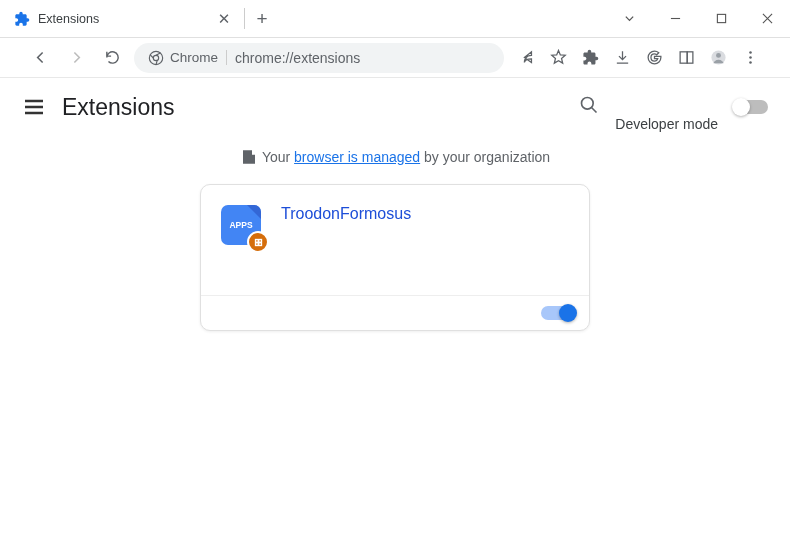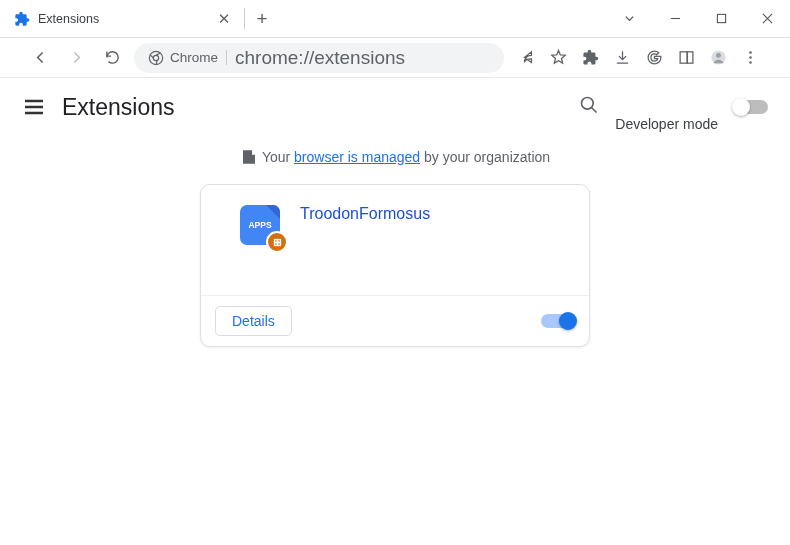--- a/index.html
+++ b/index.html
@@ -17,21 +17,21 @@
 .win-btn { width:46px; display:flex; align-items:center; justify-content:center; color:#555; font-size:13px; cursor:pointer; }
 .win-btn svg { width:11px; height:11px; }
 
 
 .toolbar { height:40px; display:flex; align-items:center; gap:8px; padding:0 26px; border-bottom:1px solid #e8e8e8; }
 .tb-icon { width:28px; height:28px; display:flex; align-items:center; justify-content:center; color:#5f6368; border-radius:50%; cursor:pointer; }
 .tb-icon.disabled { color:#bcbcbc; cursor:default; }
 .omnibox { flex:1; height:30px; background:#f1f3f4; border-radius:15px; display:flex; align-items:center; padding:0 14px; gap:8px; }
 .ob-prefix { font-size:13.5px; color:#5f6368; display:flex; align-items:center; gap:6px; }
 .ob-sep { width:1px; height:15px; background:#ccc; }
-.ob-url { font-size:19px; color:#5f6368; }
+.ob-url { font-size:14px; color:#5f6368; }
 .tb-right { display:flex; align-items:center; gap:4px; }
 
 
 .page-header { height:58px; display:flex; align-items:center; padding:0 22px; }
 .menu-icon { width:24px; height:24px; color:#333; cursor:pointer; }
 .page-title { font-size:23px; color:#202124; margin-left:16px; font-weight:400; }
 .header-right { margin-left:auto; display:flex; align-items:center; gap:16px; }
 .dev-mode-label { font-size:14px; color:#3c4043;margin-top:34px; }
 .toggle { width:34px; height:14px; border-radius:7px; background:#bdbdbd; position:relative; cursor:pointer; }
 .toggle::after { content:""; position:absolute; width:18px; height:18px; border-radius:50%; background:#fff; top:-2px; left:-2px; box-shadow:0 1px 3px rgba(0,0,0,0.3); }
@@ -40,21 +40,21 @@
 
 
 .banner { display:flex; align-items:center; justify-content:center; gap:4px; padding:12px 0 18px; font-size:14px; color:#5f6368; }
 .banner-icon { width:18px; height:18px; color:#5f6368; }
 .banner a { color:#1a73e8; text-decoration:underline; }
 
 
 .card-wrap { display:flex; justify-content:center; }
 .card { width:390px; border:1px solid #e0e0e0; border-radius:10px; box-shadow:0 1px 3px rgba(0,0,0,0.07); background:#fff; }
 .card-body { padding:20px 20px 40px; display:flex; gap:18px; min-height:110px; }
-.ext-icon { width:42px; height:42px; position:relative; flex-shrink:0;margin-left:19px; }
+.ext-icon { width:42px; height:42px; position:relative; flex-shrink:0; }
 .ext-icon-main { width:40px; height:40px; background:#4285f4; border-radius:7px; display:flex; align-items:center; justify-content:center; color:#fff; font-size:8.5px; font-weight:bold; position:relative; }
 .ext-icon-main::before { content:""; position:absolute; top:0; right:0; width:14px; height:14px; background:#3367d6; border-radius:0 7px 0 0; clip-path:polygon(0 0,100% 100%,100% 0); }
 .ext-icon-badge { position:absolute; bottom:-6px; right:-6px; width:22px; height:22px; background:#d56e0c; border-radius:50%; border:2px solid #fff; display:flex; align-items:center; justify-content:center; }
 .ext-icon-badge svg { width:11px; height:11px; color:#fff; }
 .ext-name { font-size:16px; color:#1d4ed8; }
 .card-footer { display:flex; align-items:center; padding:10px 14px; border-top:1px solid #eee; }
 .details-btn { padding:6px 16px; border:1px solid #dadce0; border-radius:5px; color:#1a73e8; font-size:14px; background:none; cursor:pointer; }
 .card-footer .toggle { margin-left:auto; }
 
 .svg-i { width:17px; height:17px; display:block; }
@@ -216,17 +216,16 @@
               <rect x="7" y="7" width="3" height="3" fill="#d56e0c"></rect>
               <rect x="14" y="7" width="3" height="3" fill="#d56e0c"></rect>
               <rect x="7" y="14" width="3" height="3" fill="#d56e0c"></rect>
               <rect x="14" y="14" width="3" height="3" fill="#d56e0c"></rect>
             </svg>
         </div>
       </div>
       <div class="ext-name">TroodonFormosus</div>
     </div>
     <div class="card-footer">
-      <button class="details-btn">Details</button>
       <div class="toggle on"></div>
     </div>
   </div>
 </div>
 
 </body></html>

